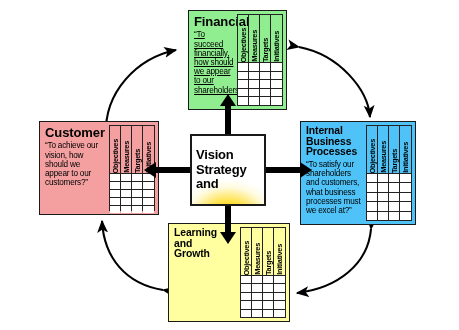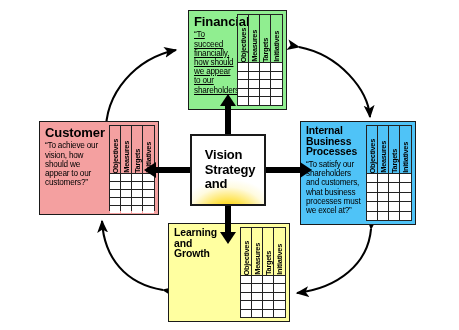--- a/index.html
+++ b/index.html
@@ -117,21 +117,21 @@
   #box-learning .pquote{font-size:8.2px;}
 
   
   #box-vision{
     position:absolute;
     left:190px;top:134px;width:76px;height:72px;
     border:2px solid #1a1a1a;
     box-sizing:border-box;
     background:
       radial-gradient(ellipse 70% 55% at 50% 118%, #ffb300 0%, #ffd400 22%, #ffe766 48%, #fffbe0 78%, #ffffff 100%);
-    display:flex;align-items:center;justify-content:center;
+    display:flex;align-items:center;justify-content:flex-start;
     z-index:6;
   }
   #box-vision .vtext{
     font-size:13px;font-weight:bold;color:#000;
     line-height:1.12;text-align:left;
     letter-spacing:-0.2px;
     padding-left:4px;
   }
 
   

